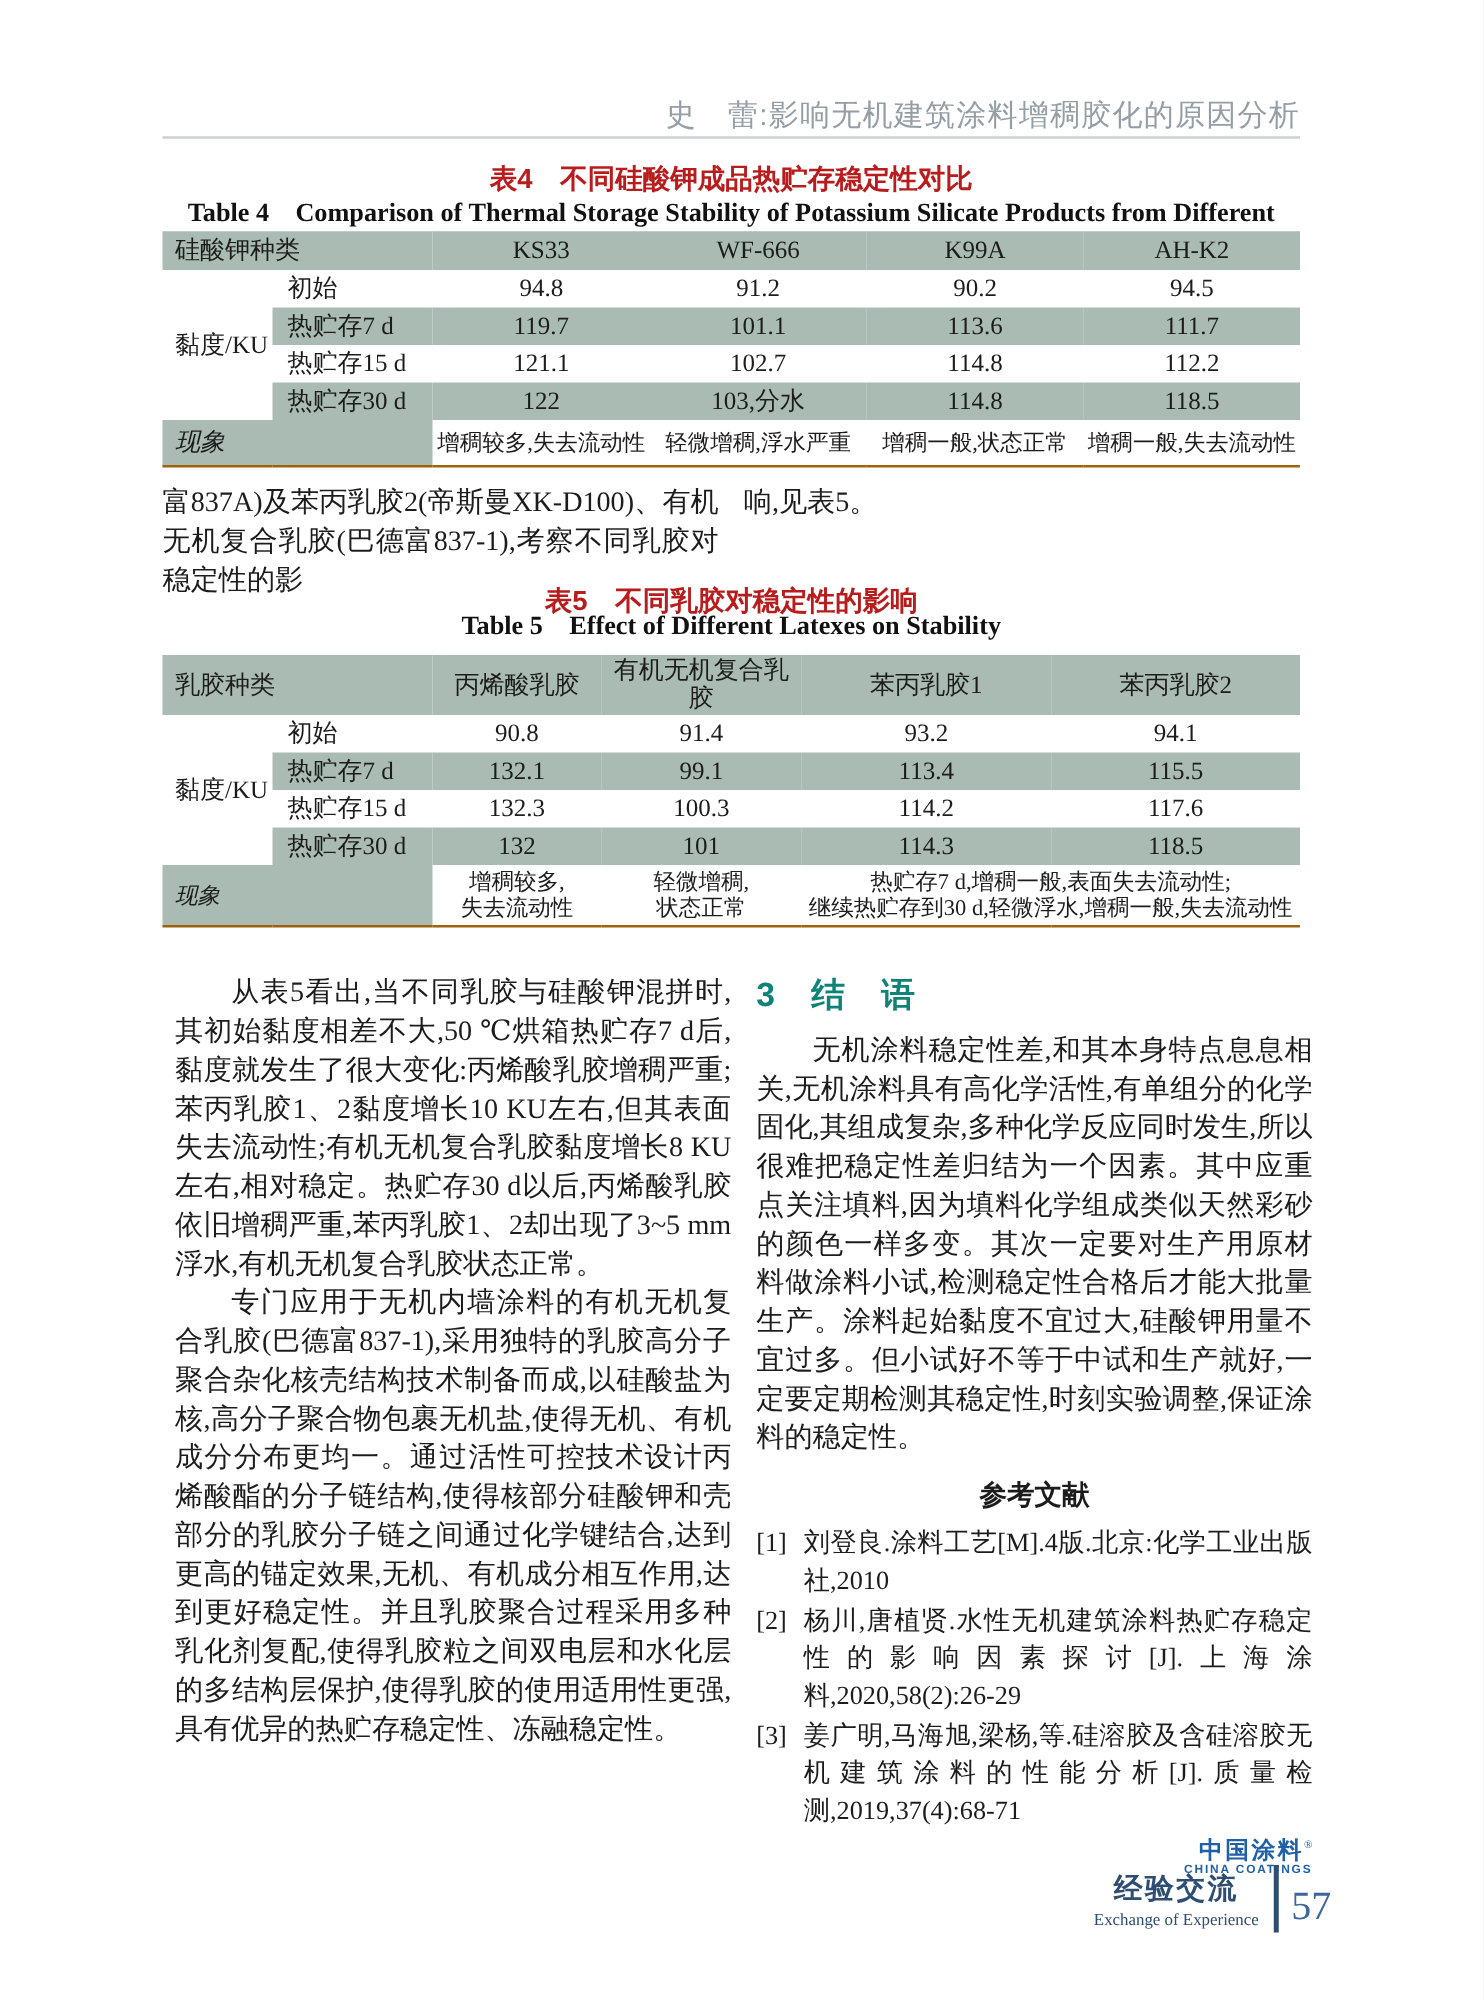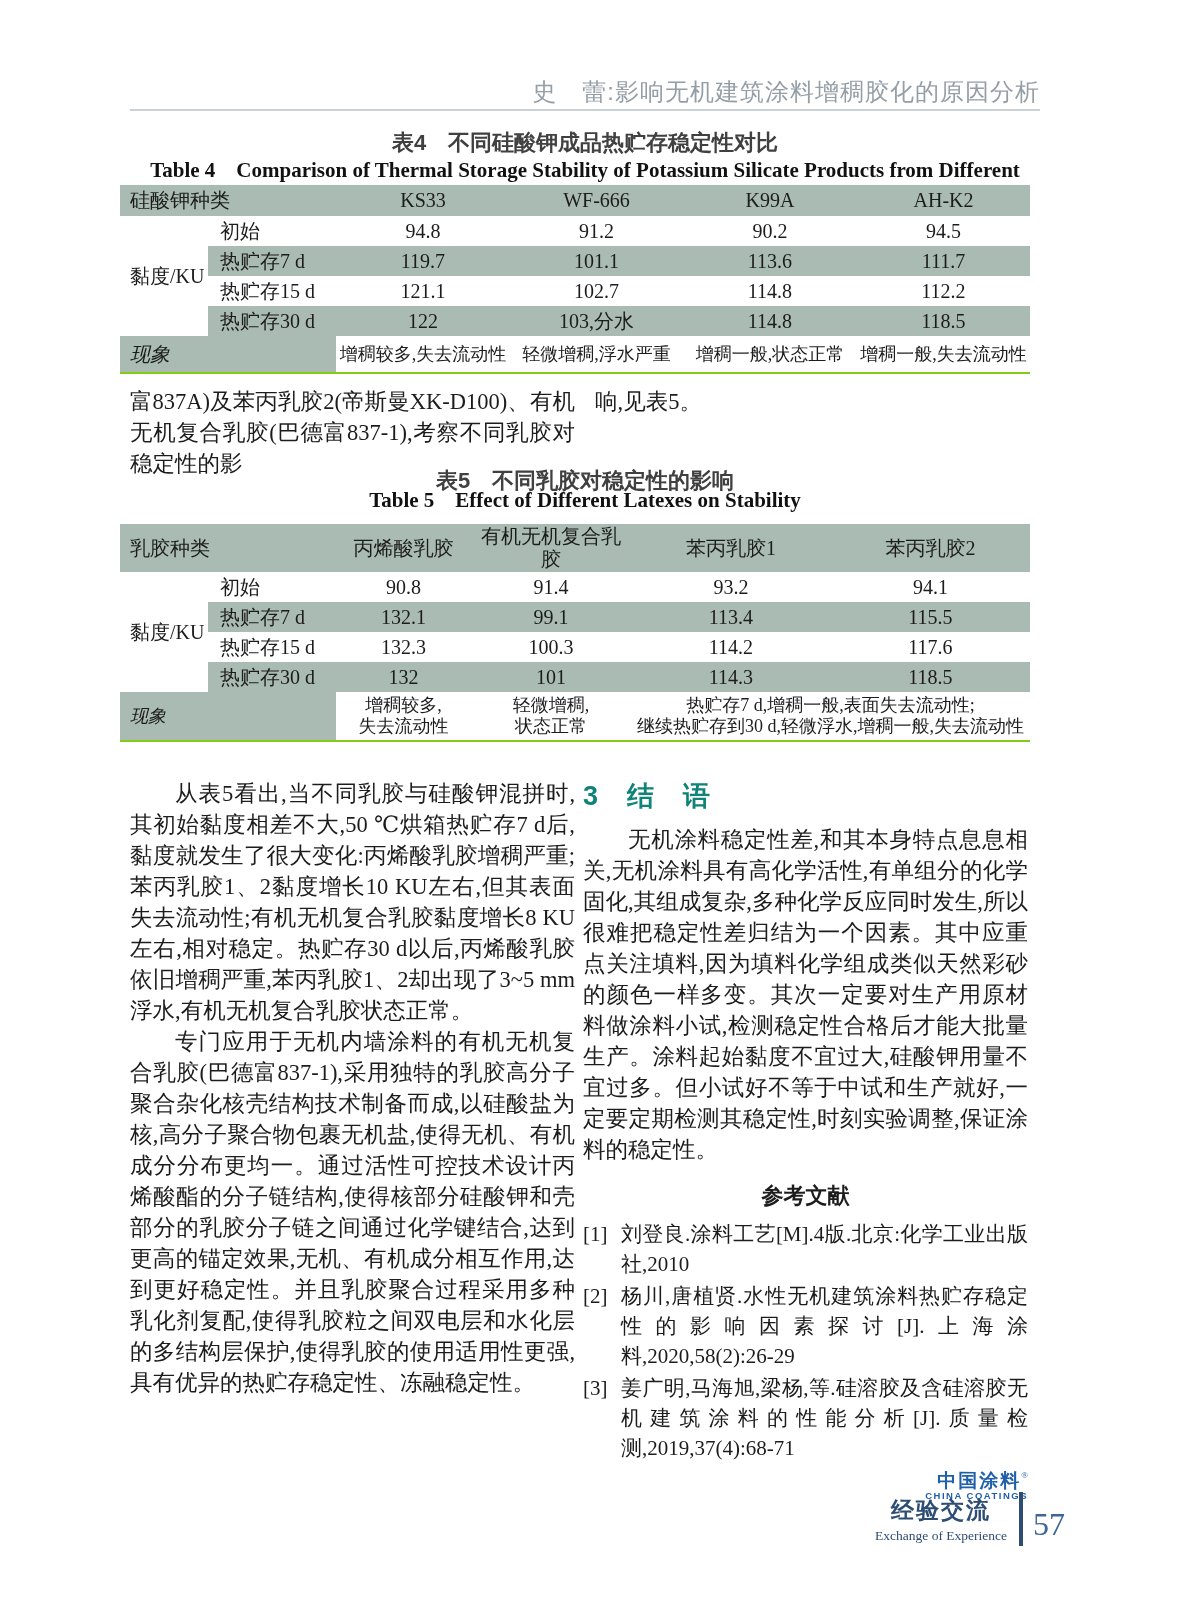--- a/index.html
+++ b/index.html
@@ -13,35 +13,35 @@
     position:absolute;top:76px;left:130px;width:910px;text-align:right;
     font-family:"Liberation Sans","DejaVu Sans",sans-serif;
     font-size:24px;color:#949ea6;letter-spacing:1px;
   }
   #head-rule{position:absolute;top:109px;left:130px;width:910px;height:2px;background:#ccd1d5;}
 
   
   .tbl-title-cn{
     position:absolute;left:130px;width:910px;text-align:center;
     font-family:"Liberation Sans","DejaVu Sans",sans-serif;
-    font-weight:bold;font-size:22px;color:#404040;
+    font-weight:bold;font-size:22px;color:#b91c1c;
   }
   .tbl-title-en{
     position:absolute;left:130px;width:910px;text-align:center;
     font-weight:bold;font-size:21px;color:#111;
   }
   #t4-title-cn{top:128px;}
   #t4-title-en{top:156px;}
   #t5-title-cn{top:466px;}
   #t5-title-en{top:486px;}
 
   
   table.t{
-    position:absolute;left:120px;border-collapse:collapse;table-layout:fixed;
-    width:910px;border-bottom:2px solid #84cc16;
+    position:absolute;left:130px;border-collapse:collapse;table-layout:fixed;
+    width:910px;border-bottom:2px solid #a16207;
   }
   #table4{top:185px;}
   #table5{top:524px;}
   table.t td{
     text-align:center;vertical-align:middle;font-size:20px;
     padding:1px 2px;height:28px;line-height:1.15;
   }
   table.t tr.thead td{height:29px;background:#a9bbb3;}
   table.t td.lbl{text-align:left;padding-left:10px;}
   table.t td.grp{text-align:left;padding-left:10px;background:#ffffff;}
@@ -50,21 +50,21 @@
   table.t tr.phenrow td{height:34px;font-size:18px;}
   table.t tr.phenrow td.lbl{background:#a9bbb3;font-size:20px;font-style:italic;}
   #table5 tr.phenrow td{height:46px;font-size:18px;}
   .pre{white-space:pre-line;}
 
   
   #interlude{position:absolute;top:386px;left:130px;width:910px;display:flex;gap:20px;}
   #interlude .col{width:445px;font-size:22.5px;line-height:31px;text-align:justify;}
 
   
-  #body-cols{position:absolute;top:778px;left:130px;width:910px;display:flex;gap:8px;}
+  #body-cols{position:absolute;top:778px;left:140px;width:910px;display:flex;gap:20px;}
   #body-cols .col{width:445px;}
   .para{font-size:22.5px;line-height:31px;text-align:justify;text-indent:2em;margin:0;}
   #conclusion-heading{
     font-family:"Liberation Sans","DejaVu Sans",sans-serif;
     font-weight:bold;font-size:27px;color:#0f8378;margin:0 0 10px 0;letter-spacing:1px;
   }
   #references-heading{
     font-family:"Liberation Sans","DejaVu Sans",sans-serif;
     font-weight:bold;font-size:22px;text-align:center;margin:16px 0 8px 0;
   }

